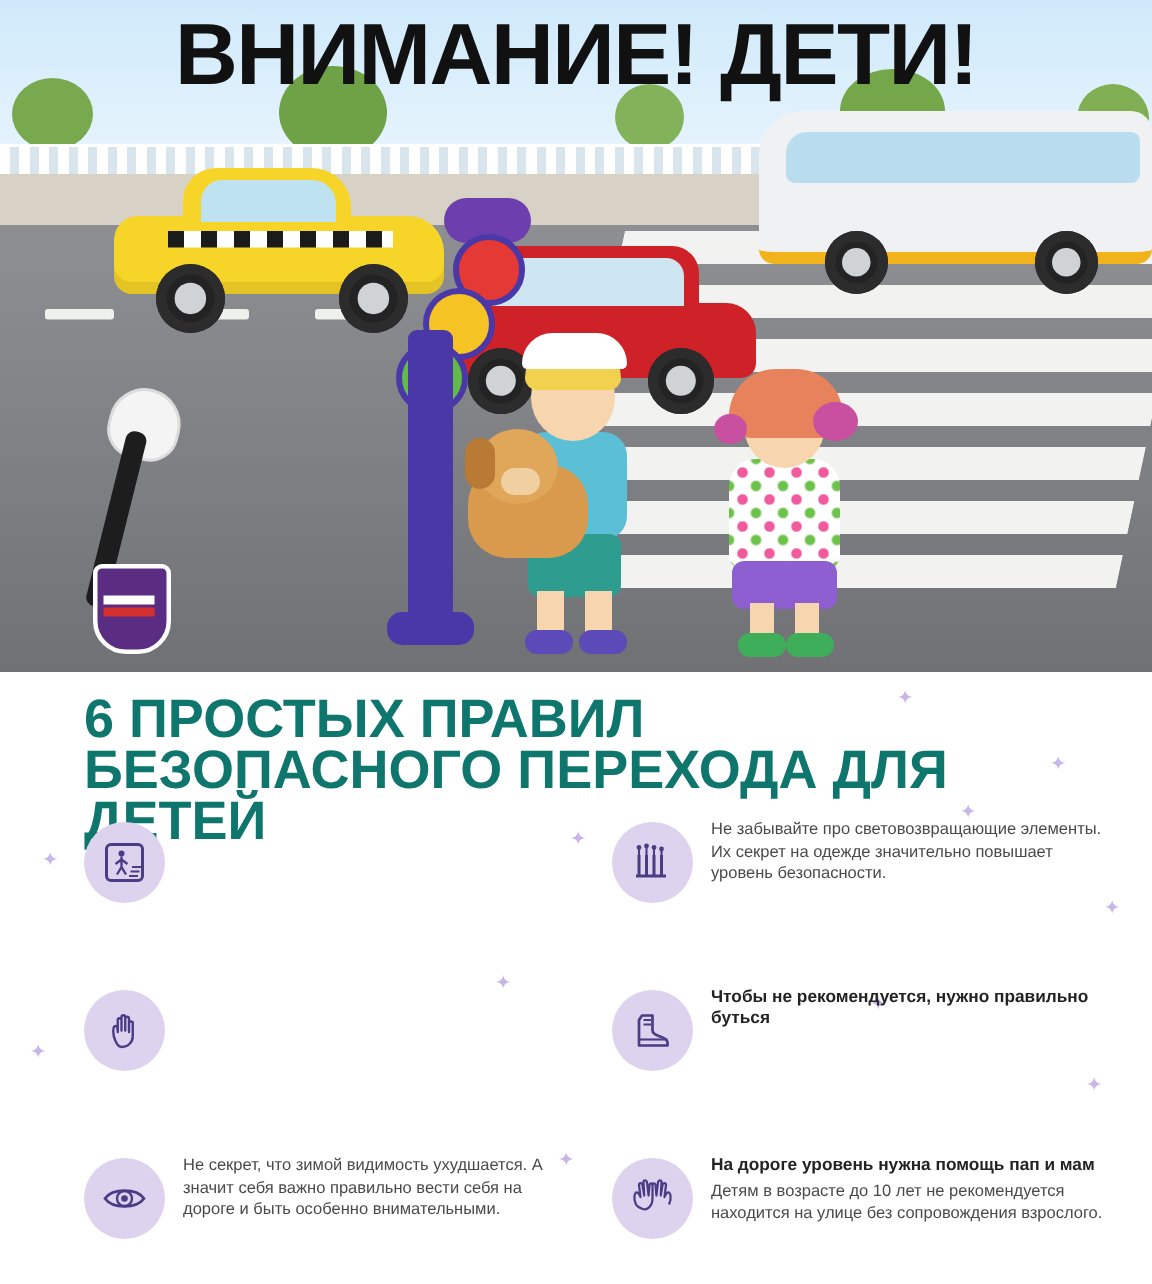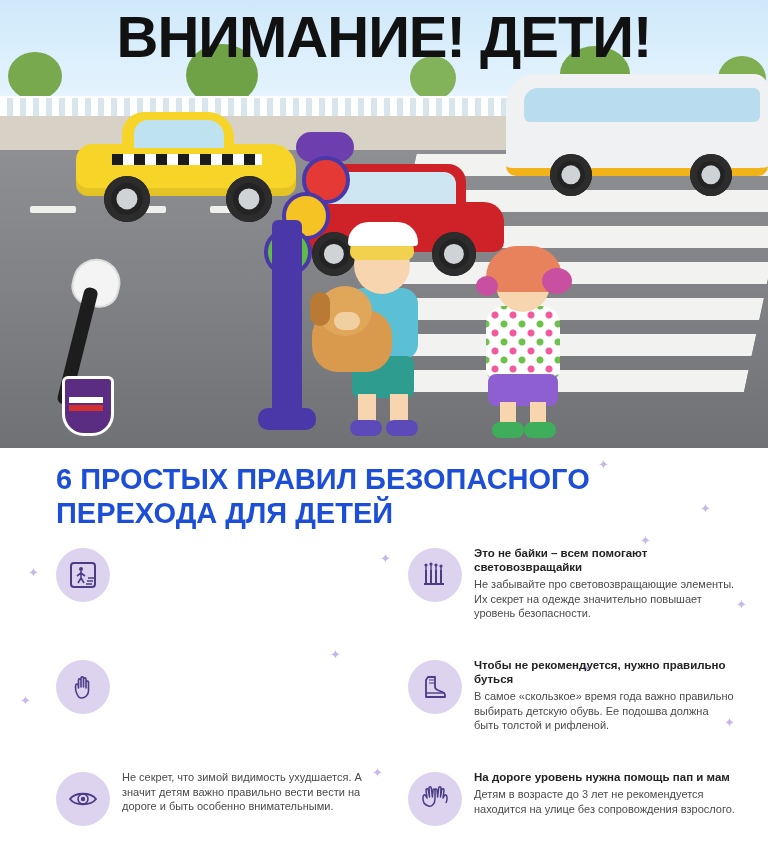--- a/index.html
+++ b/index.html
@@ -286,24 +286,24 @@
     position: absolute;
     color: #c9b6e8;
     font-size: 13px;
     line-height: 13px;
     user-select: none;
   }
   .rules-title {
     position: absolute;
     left: 56px; top: 14px;
     width: 640px;
-    font-size: 29px;
+    font-size: 36px;
     line-height: 34px;
     font-weight: bold;
-    color: #1d4ed8;
+    color: #0f766e;
     letter-spacing: 0px;
   }
   .grid {
     position: absolute;
     left: 56px; top: 100px;
     width: 680px;
   }
   .rule {
     position: absolute;
     width: 330px;
@@ -506,21 +506,20 @@
             <path d="M6 10 L6 24 M11 10 L11 24 M16 10 L16 24 M21 10 L21 24" stroke="#4b3c86" stroke-width="2"></path>
             <path d="M4 24 L24 24" stroke="#4b3c86" stroke-width="2"></path>
             <path d="M6 10 L6 6 M11 10 L11 5 M16 10 L16 6 M21 10 L21 7" stroke="#4b3c86" stroke-width="1.4"></path>
             <circle cx="6" cy="5" r="1.6" fill="#4b3c86"></circle>
             <circle cx="11" cy="4" r="1.6" fill="#4b3c86"></circle>
             <circle cx="16" cy="5" r="1.6" fill="#4b3c86"></circle>
             <circle cx="21" cy="6" r="1.6" fill="#4b3c86"></circle>
           </svg>
         </div>
         <div class="txt">
-          <p class="rt">Это не байки – всем помогают световозвращайки</p>
           <p class="rb">Не забывайте про световозвращающие элементы. Их секрет на одежде значительно повышает уровень безопасности.</p>
         </div>
       </div>
 
       <div class="rule col-left row-2">
         <div class="icon-wrap">
           <svg width="30" height="30" viewBox="0 0 30 30">
             <path d="M9 22 C7 18 7 12 9 12 C10.5 12 10.5 15 10.5 16 L10.5 8 C10.5 6.5 13 6.5 13 8 L13 15 L13 6 C13 4.5 15.5 4.5 15.5 6 L15.5 15 L15.5 7 C15.5 5.5 18 5.5 18 7 L18 16 L18 10 C18 8.6 20.5 8.6 20.5 10 L20.5 19 C20.5 23 17 26 13.5 26 C11.5 26 10 24.5 9 22 Z" fill="none" stroke="#4b3c86" stroke-width="1.6" stroke-linejoin="round"></path>
           </svg>
         </div>
@@ -529,45 +528,44 @@
       <div class="rule col-right row-2">
         <div class="icon-wrap">
           <svg width="30" height="30" viewBox="0 0 30 30">
             <path d="M8 5 L15 5 L15 15 C15 17 17 18 20 19 C23 20 25 21 25 23 L25 25 L6 25 L6 8 Z" fill="none" stroke="#4b3c86" stroke-width="1.8" stroke-linejoin="round"></path>
             <path d="M6 21 L25 21" stroke="#4b3c86" stroke-width="1.4"></path>
             <path d="M9 8 L14 8 M9 11 L14 11" stroke="#4b3c86" stroke-width="1.2"></path>
           </svg>
         </div>
         <div class="txt">
           <p class="rt">Чтобы не рекомендуется, нужно правильно буться</p>
-          <p class="rb">В самое «скользкое» время года важно правильно выбирать детскую обувь. Ее подошва должна быть толстой и рифленой.</p>
         </div>
       </div>
 
       <div class="rule col-left row-3">
         <div class="icon-wrap">
           <svg width="32" height="32" viewBox="0 0 32 32">
             <path d="M3 16 C8 9 24 9 29 16 C24 23 8 23 3 16 Z" fill="none" stroke="#4b3c86" stroke-width="1.8"></path>
             <circle cx="16" cy="16" r="5" fill="none" stroke="#4b3c86" stroke-width="1.6"></circle>
             <circle cx="16" cy="16" r="2.2" fill="#4b3c86"></circle>
           </svg>
         </div>
         <div class="txt">
-          <p class="rb">Не секрет, что зимой видимость ухудшается. А значит детям важно правильно вести вести на дороге и быть особенно внимательными.</p>
+          <p class="rb">Не секрет, что зимой видимость ухудшается. А значит себя важно правильно вести себя на дороге и быть особенно внимательными.</p>
         </div>
       </div>
 
       <div class="rule col-right row-3">
         <div class="icon-wrap">
           <svg width="32" height="32" viewBox="0 0 32 32">
             <path d="M5 20 C3 16 4 11 6 12 C7 12.5 7.5 14 8 15 L7 7 C7 5.5 9 5.2 9.3 6.8 L10.5 14 L10 5 C10 3.5 12 3.4 12.3 5 L13.4 14 L14 7 C14.2 5.5 16 5.6 16 7.2 L16 16 C16 21 12.5 24 9.5 23 C7.5 22.4 6 21.6 5 20 Z" fill="none" stroke="#4b3c86" stroke-width="1.5" stroke-linejoin="round"></path>
             <path d="M27 20 C29 16 28 11 26 12 C25 12.5 24.5 14 24 15 L25 7 C25 5.5 23 5.2 22.7 6.8 L21.5 14 L22 5 C22 3.5 20 3.4 19.7 5 L18.6 14 L18 7 C17.8 5.5 16 5.6 16 7.2" fill="none" stroke="#4b3c86" stroke-width="1.5" stroke-linejoin="round"></path>
           </svg>
         </div>
         <div class="txt">
           <p class="rt">На дороге уровень нужна помощь пап и мам</p>
-          <p class="rb">Детям в возрасте до 3 лет не рекомендуется находится на улице без сопровождения взрослого.</p>
+          <p class="rb">Детям в возрасте до 10 лет не рекомендуется находится на улице без сопровождения взрослого.</p>
         </div>
       </div>
 
     </div>
   </div>
 </div>
 
 </body></html>

